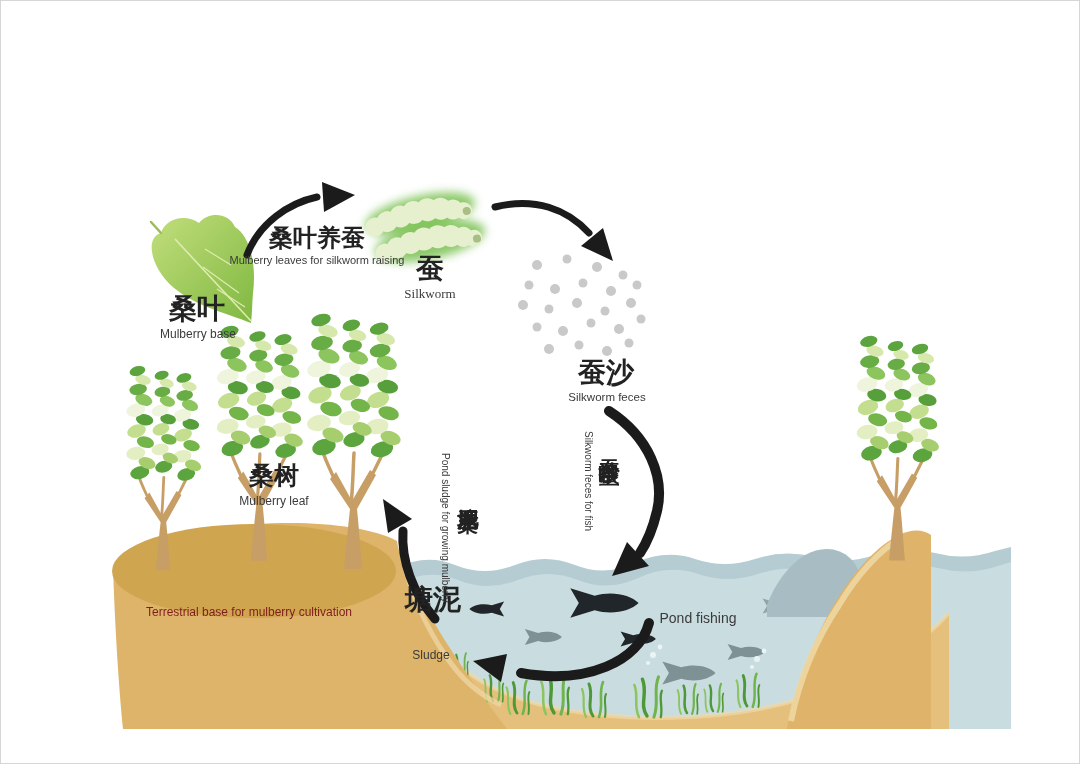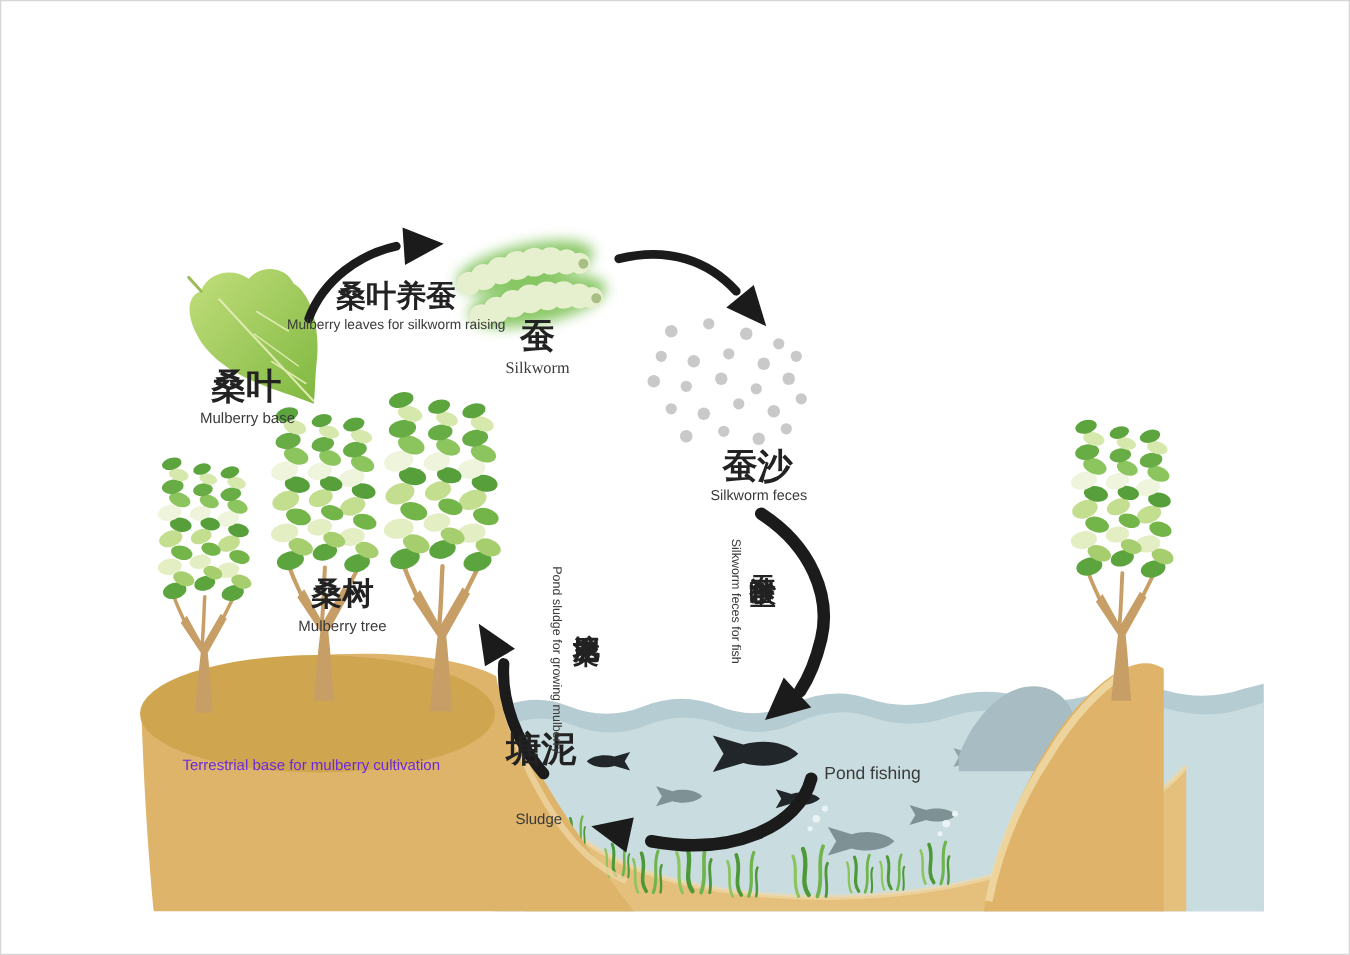--- a/index.html
+++ b/index.html
@@ -226,17 +226,17 @@
 
   <div class="lbl en" style="left:697px;top:610px;font-size:14px">Pond fishing</div>
 
   <div class="lbl zh" style="left:432px;top:584px;font-size:28px">塘泥</div>
   <div class="lbl en" style="left:430px;top:648px;font-size:12px">Sludge</div>
 
   <div class="vcol ven" style="left:438px;top:452px;font-size:10px">Pond sludge for growing mulberry</div>
   <div class="vcol vzh" style="left:456px;top:489px;font-size:21px">塘泥肥桑</div>
 
   <div class="lbl zh" style="left:273px;top:461px;font-size:25px">桑树</div>
-  <div class="lbl en" style="left:273px;top:494px;font-size:12px">Mulberry tree</div>
-
-  <div class="lbl en" style="left:248px;top:605px;font-size:12px;color:#6d28d9">Terrestrial base for mulberry cultivation</div>
+  <div class="lbl en" style="left:273px;top:494px;font-size:12px">Mulberry leaf</div>
+
+  <div class="lbl en" style="left:248px;top:605px;font-size:12px;color:#7f1d1d">Terrestrial base for mulberry cultivation</div>
 
 </div>
 
 </body></html>

